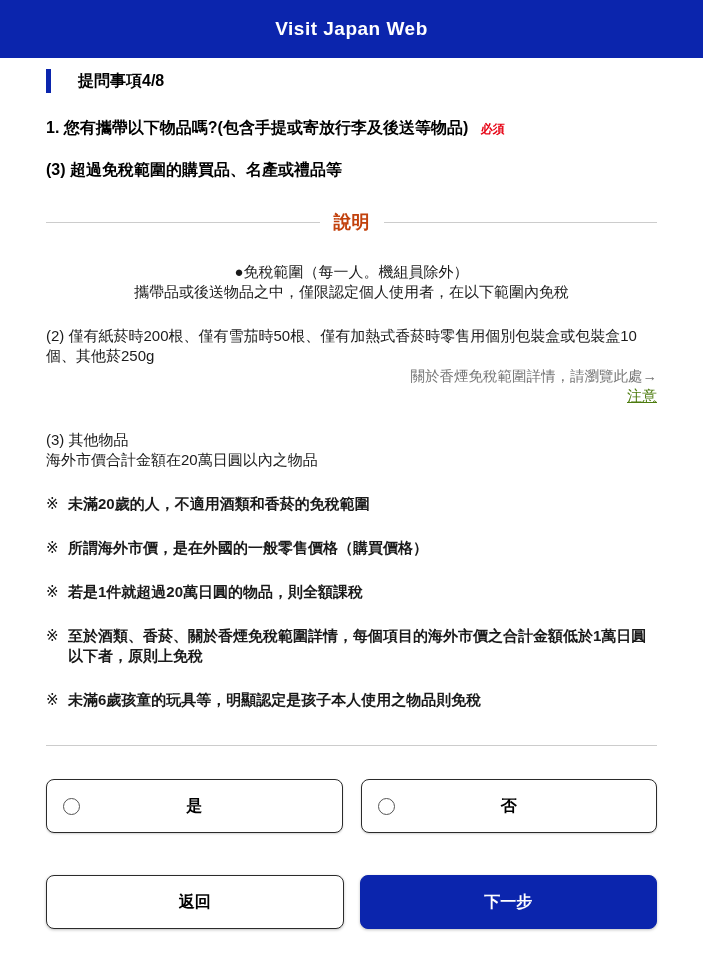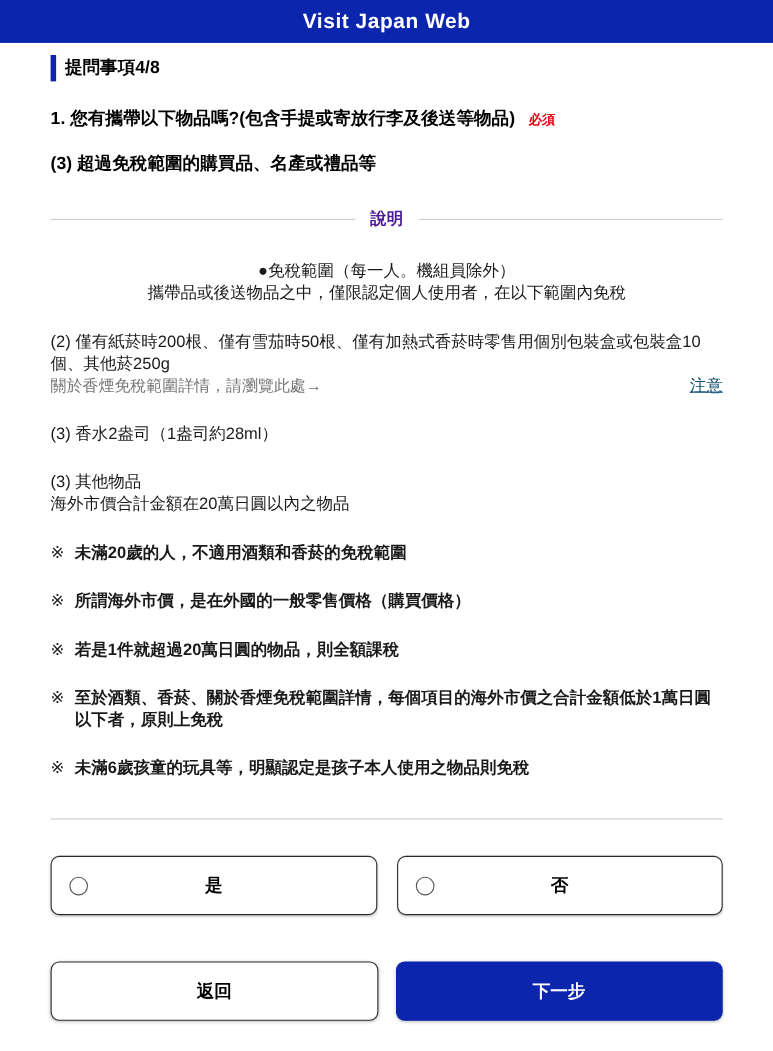--- a/index.html
+++ b/index.html
@@ -6,38 +6,38 @@
   html, body { width: 703px; }
   body {
     font-family: "Liberation Sans", "DejaVu Sans", sans-serif;
     background: #ffffff;
     color: #111111;
     width: 703px;
     height: 955px;
     overflow: hidden;
   }
   .app-header {
-    height: 39px;
+    height: 58px;
     background: #0b25ad;
     display: flex;
     align-items: center;
     justify-content: center;
   }
   .app-header .title {
     color: #ffffff;
     font-size: 19px;
     font-weight: bold;
     letter-spacing: 0.5px;
   }
   .content { padding: 0 46px; }
 
   .section-title {
     margin-top: 11px;
     border-left: 5px solid #0b25ad;
-    padding-left: 8px;
+    padding-left: 27px;
     font-size: 16px;
     font-weight: bold;
     line-height: 24px;
     color: #000;
   }
   .question-line {
     margin-top: 25px;
     font-size: 16px;
     font-weight: bold;
     line-height: 20px;
@@ -58,39 +58,40 @@
   }
 
   .labeled-divider {
     margin-top: 30px;
     display: flex;
     align-items: center;
     gap: 14px;
   }
   .labeled-divider .line { flex: 1; height: 1px; background: #cccccc; }
   .labeled-divider .label {
-    font-size: 15px;
-    font-weight: bold;
-    color: #4c1d95;
+    font-size: 18px;
+    font-weight: bold;
+    color: #c2410c;
     white-space: nowrap;
   }
 
   .explanation { font-size: 15px; line-height: 20px; color: #1a1a1a; }
   .explanation p { margin-top: 24px; }
   .explanation p.first { margin-top: 28px; text-align: center; }
   .note-row {
     display: flex;
     justify-content: space-between;
     align-items: flex-end;
     color: #757575;
     font-size: 14.5px;
     line-height: 20px;
+    flex-direction: column;
   }
   .caution-link {
-    color: #0c4a6e;
+    color: #4d7c0f;
     text-decoration: underline;
     font-size: 15px;
     white-space: nowrap;
     cursor: pointer;
     margin-left: 20px;
   }
   .asterisk-note {
     display: flex;
     margin-top: 24px;
     font-size: 15px;
@@ -197,21 +198,20 @@
 
 
     <p>
       <span>(2) 僅有紙菸時200根、僅有雪茄時50根、僅有加熱式香菸時零售用個別包裝盒或包裝盒10個、其他菸250g</span>
     </p>
     <div class="note-row">
       <span>關於香煙免稅範圍詳情，請瀏覽此處→</span>
       <a class="caution-link">注意</a>
     </div>
 
-    <p>(3) 香水2盎司（1盎司約28ml）</p>
 
     <p>
       <span>(3) 其他物品</span><br>
       <span>海外市價合計金額在20萬日圓以內之物品</span>
     </p>
 
     <div class="asterisk-note">
       <span class="marker">※</span>
       <span class="note-text">未滿20歲的人，不適用酒類和香菸的免稅範圍</span>
     </div>

